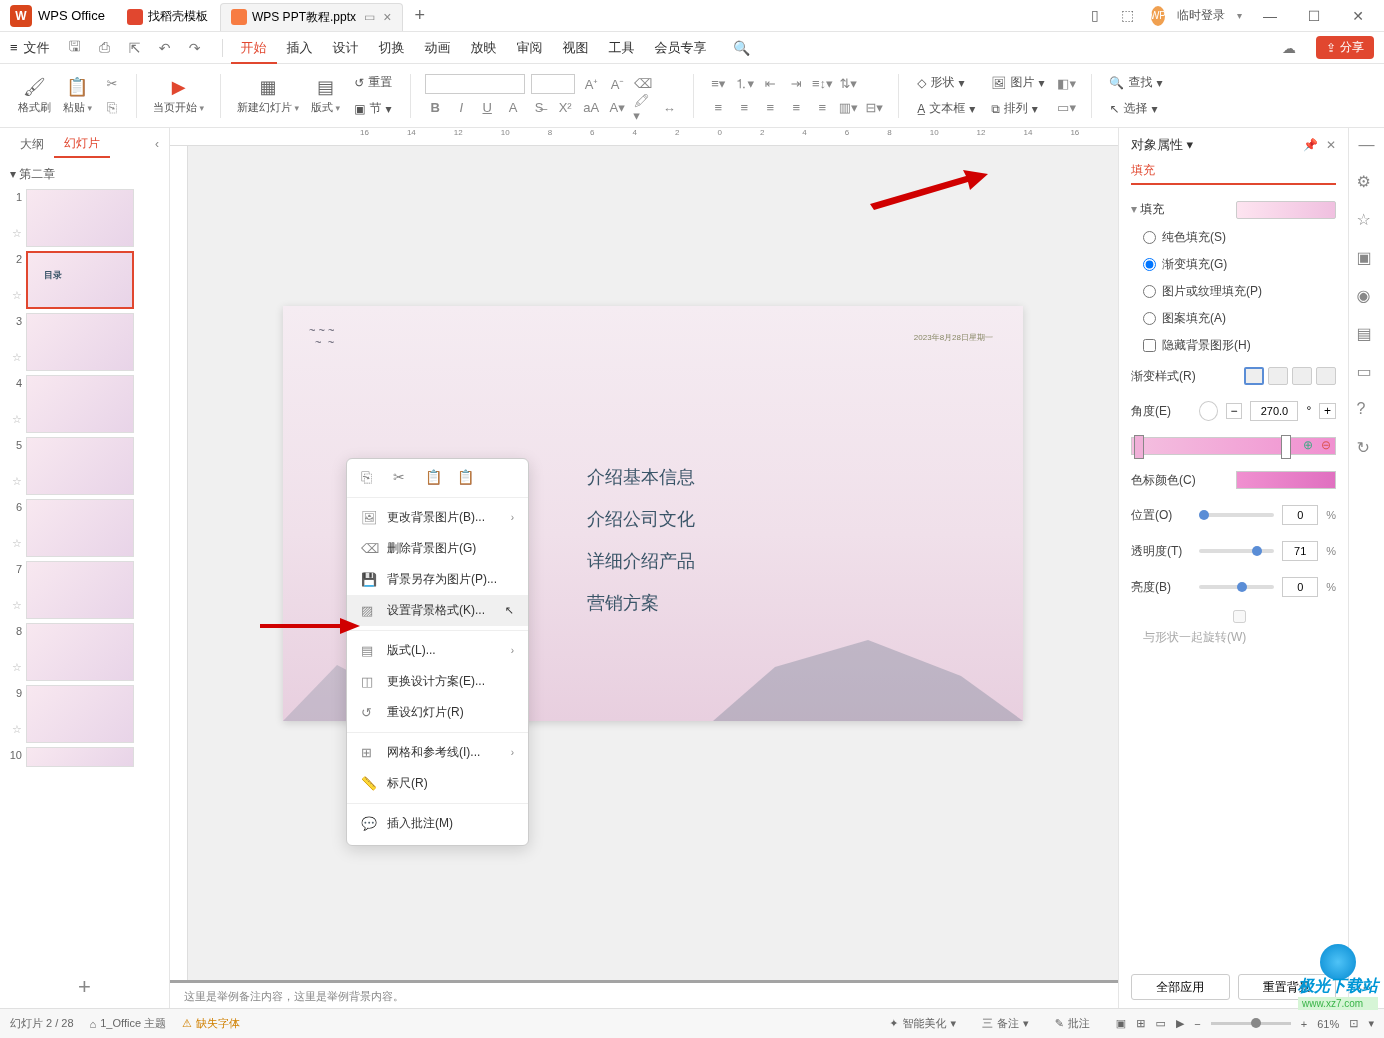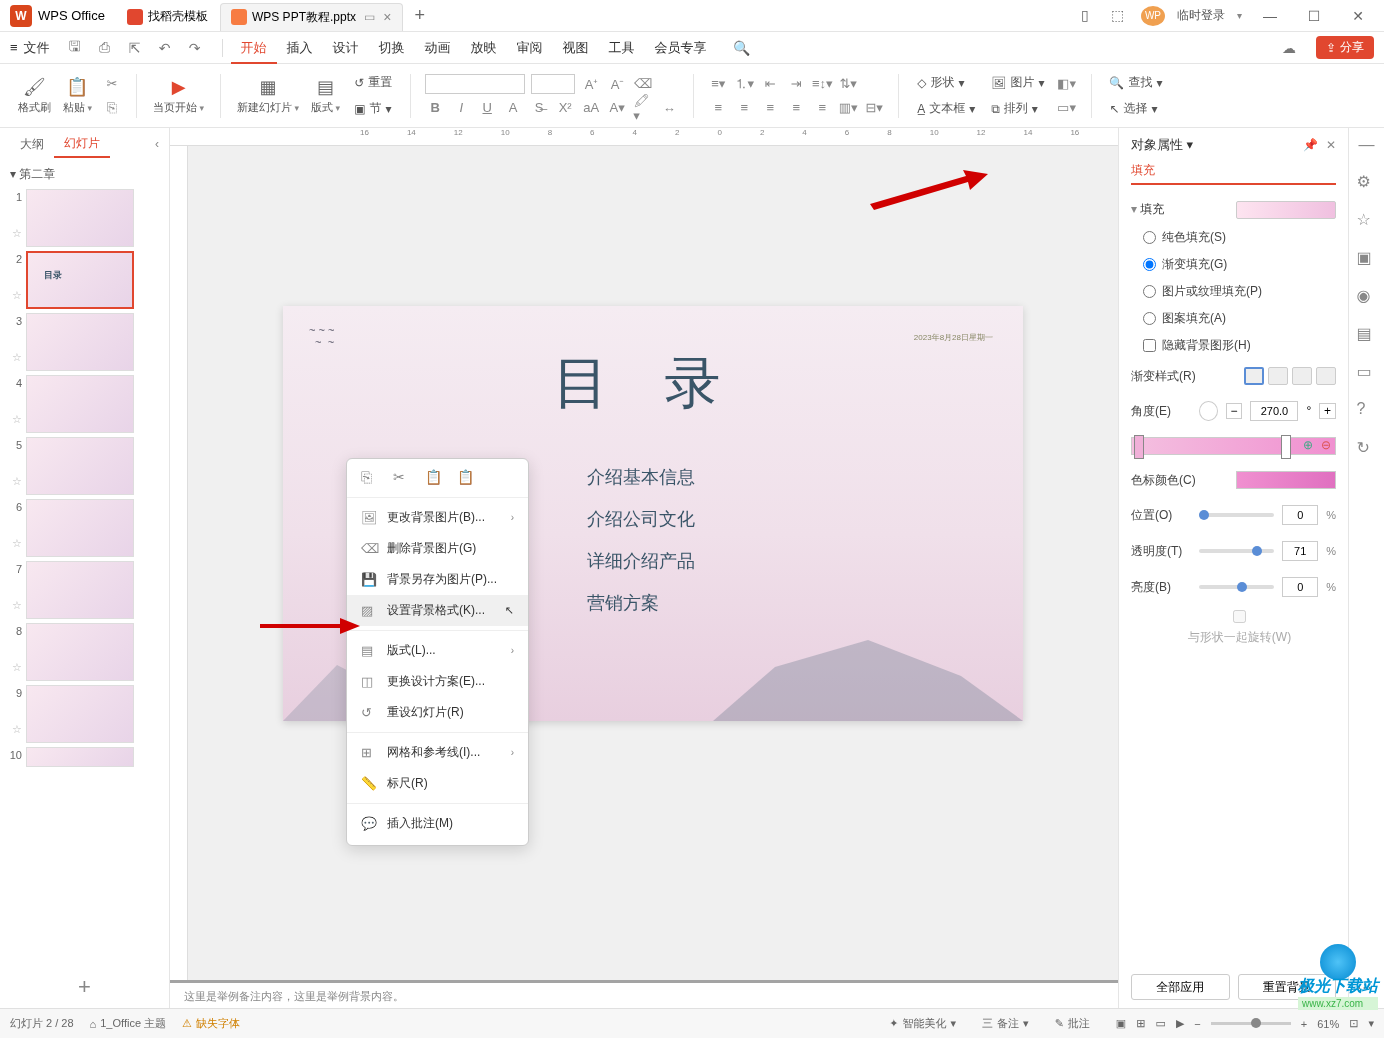--- a/index.html
+++ b/index.html
@@ -11,21 +11,21 @@
 .app-name { font-size: 13px; margin-right: 12px; }
 .tab { display: flex; align-items: center; padding: 0 10px; height: 28px; margin: 2px 2px 0 0; border-radius: 4px 4px 0 0; font-size: 12px; }
 .tab.active { background: #f4f4f4; border: 1px solid #ddd; border-bottom: none; }
 .tab-icon { width: 16px; height: 16px; margin-right: 5px; border-radius: 3px; }
 .tab-icon.red { background: #e1472f; }
 .tab-icon.orange { background: #f77c42; }
 .tab-close { margin-left: 8px; color: #888; font-size: 14px; }
 .tab-add { margin-left: 10px; font-size: 18px; color: #666; }
 .titlebar-right { margin-left: auto; display: flex; align-items: center; gap: 12px; padding-right: 10px; }
 .titlebar-icon { width: 18px; height: 18px; color: #666; font-size: 14px; }
-.user-avatar { width: 24px; height: 20px; background: #f0a050; border-radius: 50%; color: #fff; font-size: 10px; display: flex; align-items: center; justify-content: center; }
+.user-avatar { width: 14px; height: 20px; background: #f0a050; border-radius: 50%; color: #fff; font-size: 10px; display: flex; align-items: center; justify-content: center; }
 .login-text { font-size: 12px; color: #555; }
 .dropdown-arrow { font-size: 10px; color: #888; }
 .win-btn { width: 32px; text-align: center; font-size: 14px; color: #666; }
 
 
 .menubar { height: 32px; display: flex; align-items: center; padding: 0 10px; border-bottom: 1px solid #e5e5e5; }
 .menu-btn { display: flex; align-items: center; font-size: 13px; margin-right: 14px; color: #333; }
 .menu-icon-btn { width: 22px; height: 22px; margin-right: 8px; color: #777; font-size: 14px; display: flex; align-items: center; justify-content: center; }
 .menu-divider { width: 1px; height: 18px; background: #ddd; margin: 0 8px; }
 .menu-tab { font-size: 13px; color: #333; padding: 0 10px; height: 32px; line-height: 32px; }
@@ -103,21 +103,21 @@
 .rp-header { display: flex; align-items: center; margin-bottom: 8px; }
 .rp-title { font-size: 13px; color: #333; }
 .rp-close { margin-left: auto; display: flex; gap: 8px; color: #888; }
 .rp-tab { color: #e1472f; border-bottom: 2px solid #e1472f; padding-bottom: 4px; display: inline-block; margin-bottom: 10px; }
 .rp-section-title { font-size: 12px; color: #333; margin: 6px 0; }
 .rp-section-title::before { content: "▾ "; color: #888; }
 .rp-gradient-preview { width: 100px; height: 18px; border: 1px solid #ccc; background: linear-gradient(90deg, #fde4f0, #f0c0e0); margin-left: auto; border-radius: 2px; }
 .rp-header-row { display: flex; align-items: center; }
 .rp-radio { display: flex; align-items: center; gap: 6px; margin: 5px 0 5px 12px; font-size: 12px; color: #444; }
 .rp-radio input { margin: 0; }
-.rp-check { display: flex; align-items: center; gap: 6px; margin: 5px 0 5px 12px; font-size: 12px; color: #444; }
+.rp-check { display: flex; gap: 6px; margin: 5px 0 5px 12px; font-size: 12px; color: #444; }
 .rp-row { display: flex; align-items: center; margin: 8px 0; gap: 8px; }
 .rp-label { font-size: 12px; color: #444; min-width: 60px; }
 .gradient-style-opts { display: flex; gap: 4px; margin-left: auto; }
 .gs-opt { width: 20px; height: 18px; border: 1px solid #ccc; background: #eee; border-radius: 2px; }
 .gs-opt.active { border: 2px solid #5a8dd6; }
 .angle-dial { width: 20px; height: 20px; border: 1px solid #ccc; border-radius: 50%; }
 .angle-input { width: 48px; height: 20px; border: 1px solid #ccc; text-align: center; font-size: 11px; }
 .gradient-bar { width: 100%; height: 18px; background: linear-gradient(90deg, #f4c0e0, #f090d0); border: 1px solid #ccc; position: relative; margin: 8px 0; }
 .gstop { position: absolute; top: -3px; width: 10px; height: 24px; background: #fff; border: 1px solid #888; }
 .gstop.s1 { left: 2px; background: #f0b0d8; }
@@ -407,21 +407,20 @@
           <span>14</span>
           <span>16</span>
       </div>
     </div>
     <div class="canvas-body">
       <div class="ruler-v"></div>
       <div class="slide-viewport">
         <div class="slide">
           <div class="slide-birds">~ ~ ~<br>&nbsp;&nbsp;~&nbsp;&nbsp;~</div>
           <div class="slide-date">2023年8月28日星期一</div>
-          <div class="slide-title">目 录</div>
           <div class="slide-items">
             <div>介绍基本信息</div>
             <div>介绍公司文化</div>
             <div>详细介绍产品</div>
             <div>营销方案</div>
           </div>
           <div class="slide-mountains">
             <div class="mountain m1"></div>
             <div class="mountain m2"></div>
           </div>

